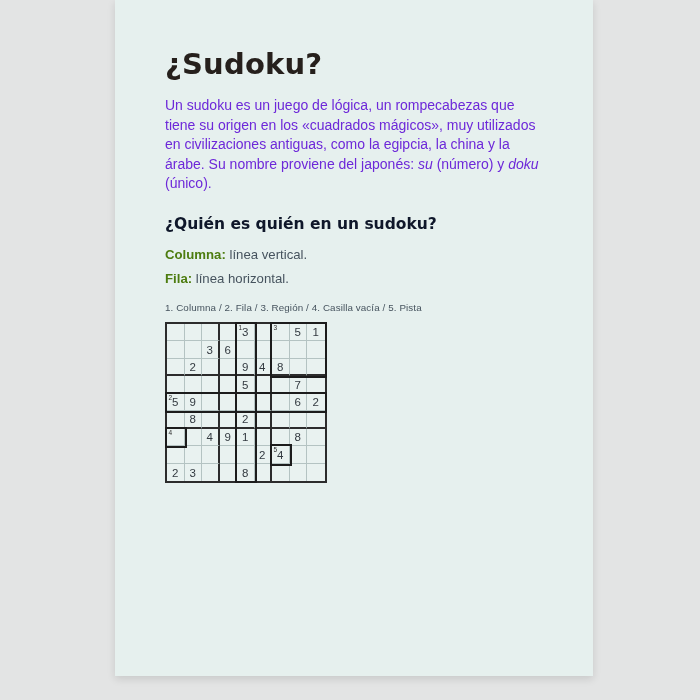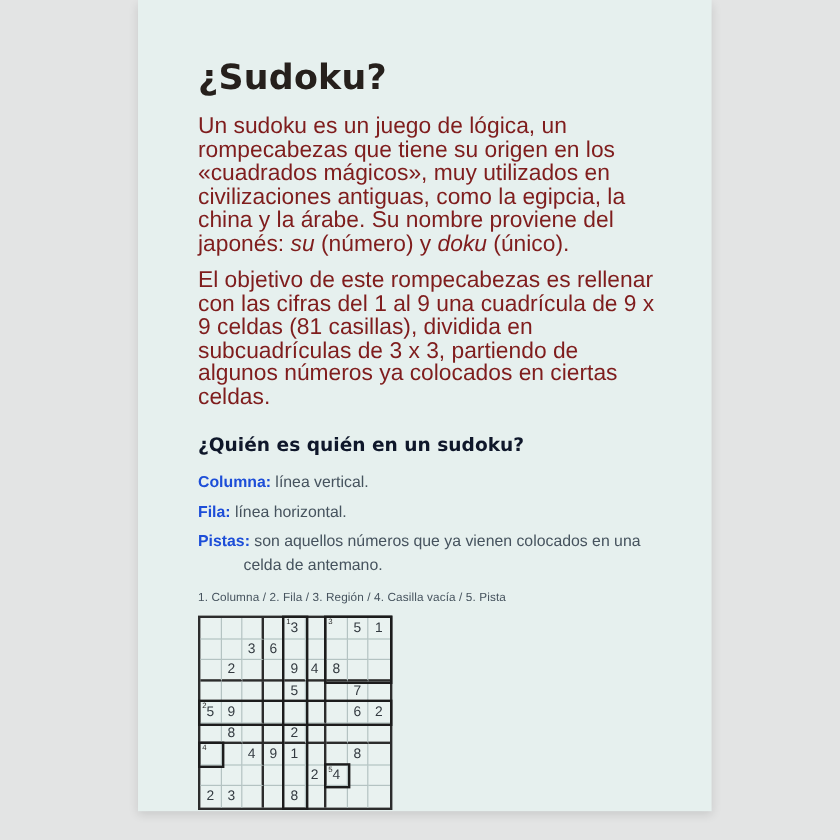--- a/index.html
+++ b/index.html
@@ -23,43 +23,43 @@
     margin:0 0 15px 0;
     font-family:"DejaVu Sans", sans-serif;
     font-weight:800;
     font-size:29px;
     line-height:1.15;
     letter-spacing:0.2px;
     color:#26201c;
   }
   .para{
     margin:0 0 11px 0;
-    font-size:19px;
+    font-size:14px;
     line-height:19.5px;
-    color:#7f1d1d;
+    color:#6d28d9;
     width:382px;
   }
   .para i{font-style:italic;}
   .section-heading{
     margin:21px 0 12px 0;
     font-family:"DejaVu Sans", sans-serif;
     font-weight:800;
     font-size:15.5px;
     color:#0f172a;
   }
   .definitions{width:386px;}
   .def{
     margin:0 0 5px 0;
     font-size:13.2px;
     line-height:19.5px;
     color:#46535e;
     padding-left:38px;
     text-indent:-38px;
   }
-  .def b{font-weight:700;color:#1d4ed8;}
+  .def b{font-weight:700;color:#4d7c0f;}
   .figure{
     margin-top:13px;
     width:386px;
     text-align:left;
   }
   .figure-caption{
     font-size:9.8px;
     color:#46535e;
     margin-bottom:9px;
     letter-spacing:0.1px;
@@ -106,28 +106,26 @@
 </style>
 </head>
 <body>
 
 <div class="page-card">
 
   <h1 class="page-title">¿Sudoku?</h1>
 
   <p class="para"><span>Un sudoku es un juego de lógica, un rompecabezas que tiene su origen en los «cuadrados mágicos», muy utilizados en civilizaciones antiguas, como la egipcia, la china y la árabe. Su nombre proviene del japonés: </span><i>su</i><span> (número) y </span><i>doku</i><span> (único).</span></p>
 
-  <p class="para">El objetivo de este rompecabezas es rellenar con las cifras del 1 al 9 una cuadrícula de 9 x 9 celdas (81 casillas), dividida en subcuadrículas de 3 x 3, partiendo de algunos números ya colocados en ciertas celdas.</p>
 
   <h2 class="section-heading">¿Quién es quién en un sudoku?</h2>
 
   <div class="definitions" id="defs">
       <div class="def"><b>Columna:</b><span> línea vertical.</span></div>
       <div class="def"><b>Fila:</b><span> línea horizontal.</span></div>
-      <div class="def"><b>Pistas:</b><span> son aquellos números que ya vienen colocados en una celda de antemano.</span></div>
     </div>
 
   <figure class="figure" style="margin:13px 0 0 0;">
     <div class="figure-caption">1. Columna / 2. Fila / 3. Región / 4. Casilla vacía / 5. Pista</div>
     <div class="sudoku-wrap" id="sudokuWrap">
       <div class="sudoku-grid" id="sudokuGrid">
           <div class="cell"></div>
           <div class="cell"></div>
           <div class="cell bcol"></div>
           <div class="cell"></div>

